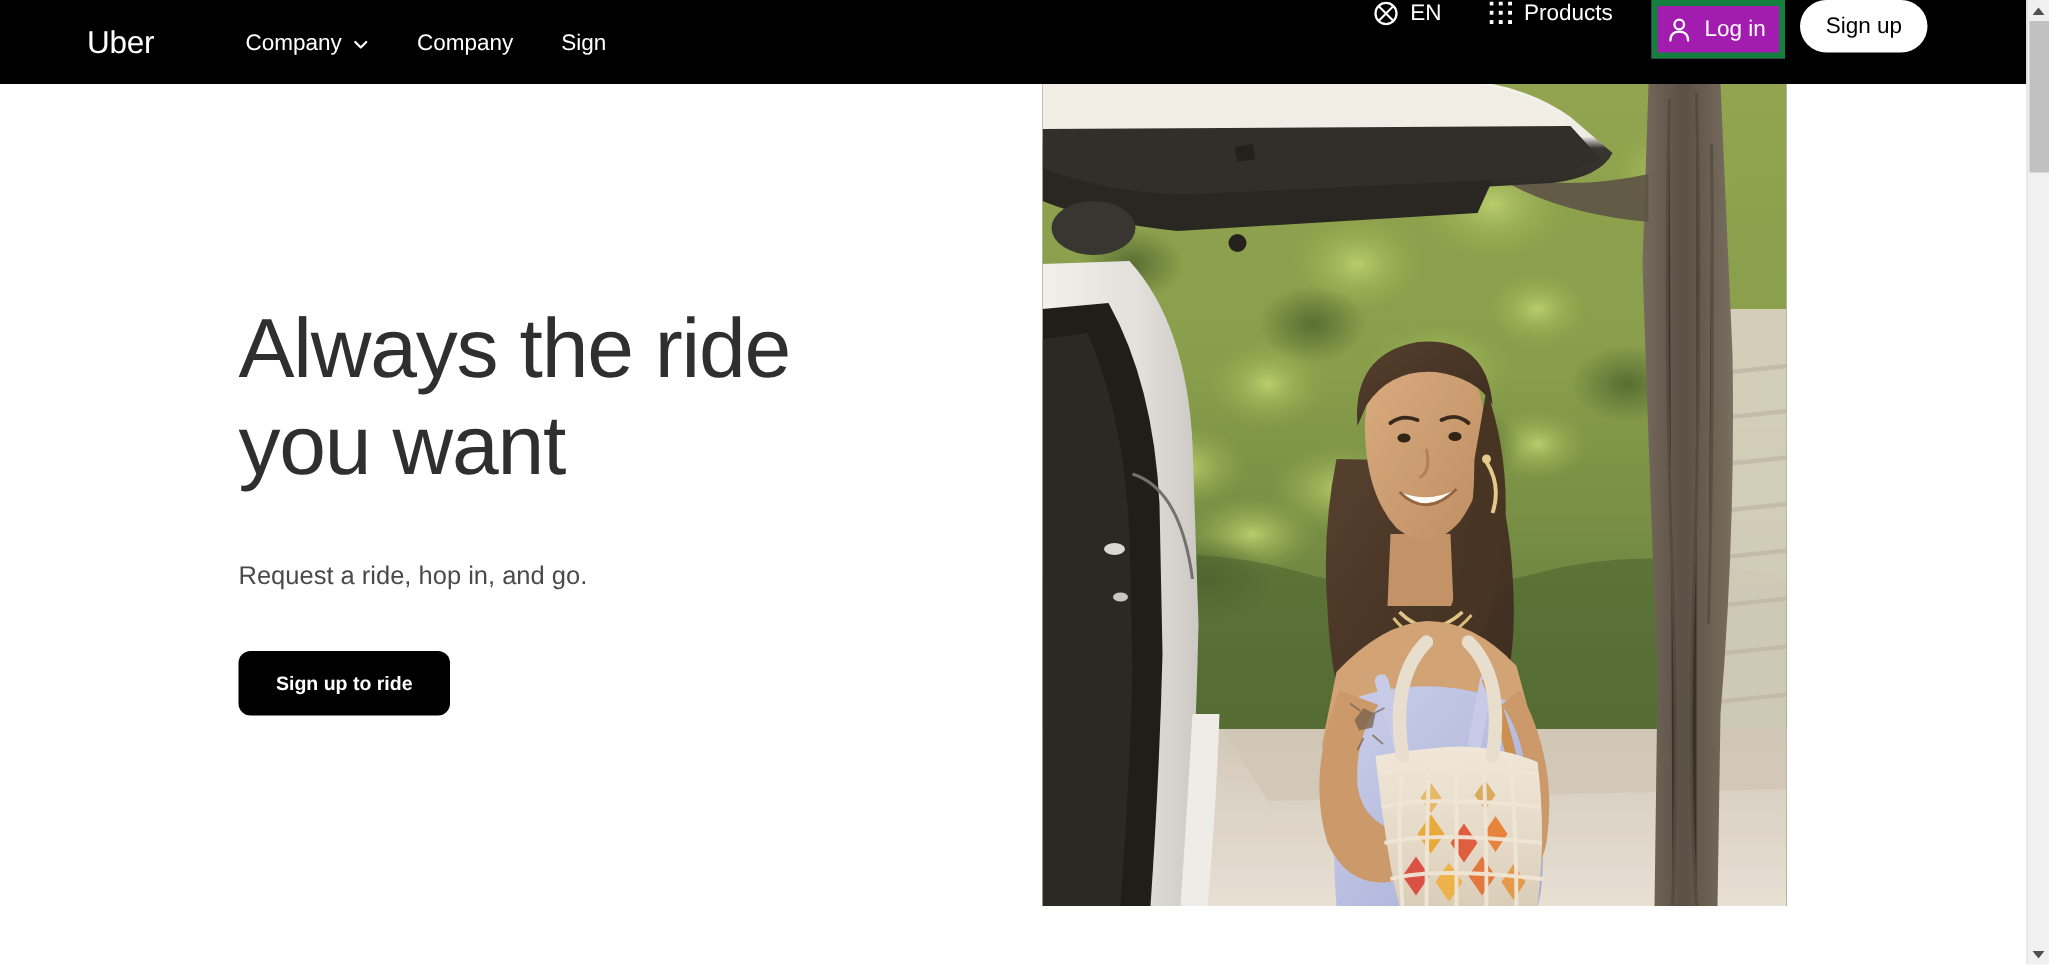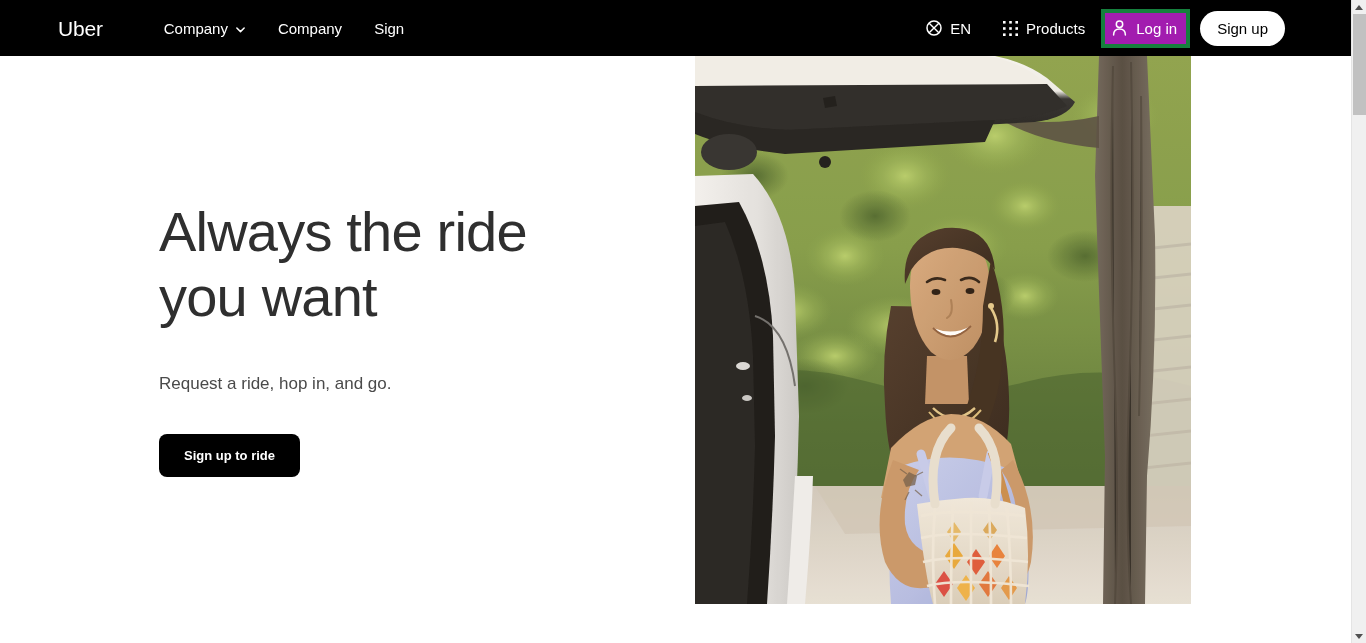--- a/index.html
+++ b/index.html
@@ -82,40 +82,40 @@
     top: 1px;
   }
   .chev svg { display: block; }
 
   .nav-right {
     position: absolute;
     right: 66px;
     top: 0;
     height: 56px;
     display: flex;
-    align-items: center;
+    align-items: flex-start;
   }
 
   .nav-item {
     display: flex;
     align-items: center;
     gap: 8px;
     color: #ffffff;
     font-size: 15px;
     font-weight: 500;
     cursor: pointer;
     white-space: nowrap;
   }
 
   .globe-icon { width: 16px; height: 16px; display: block; }
   .grid-icon  { width: 15px; height: 15px; display: block; }
   .person-icon{ width: 15px; height: 16px; display: block; }
 
   .lang-item { margin-right: 32px; }
-  .products-item { margin-right: 16px; }
+  .products-item { margin-right: 26px; }
 
   
   .login-highlight {
     border: 4px solid #15803d;
     padding: 2px 9px 2px 7px;
     display: flex;
     align-items: center;
     height: 39px;
     background: #a21caf;
     cursor: pointer;

